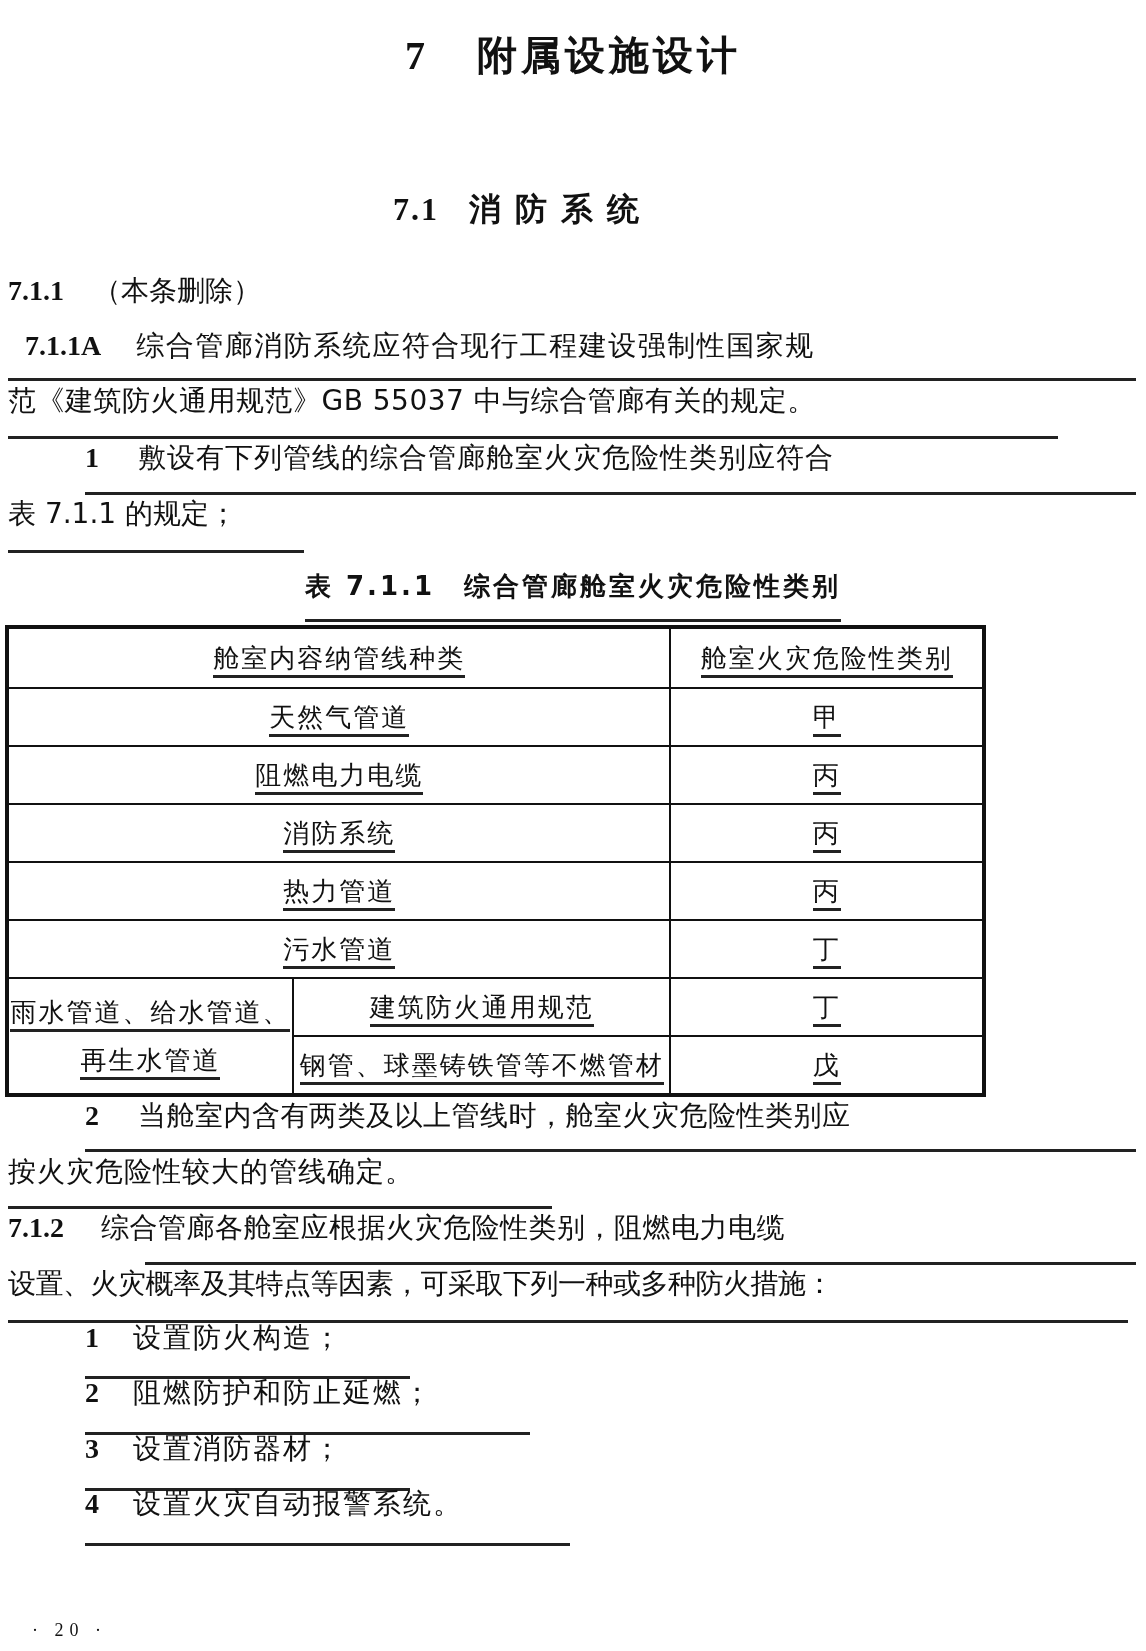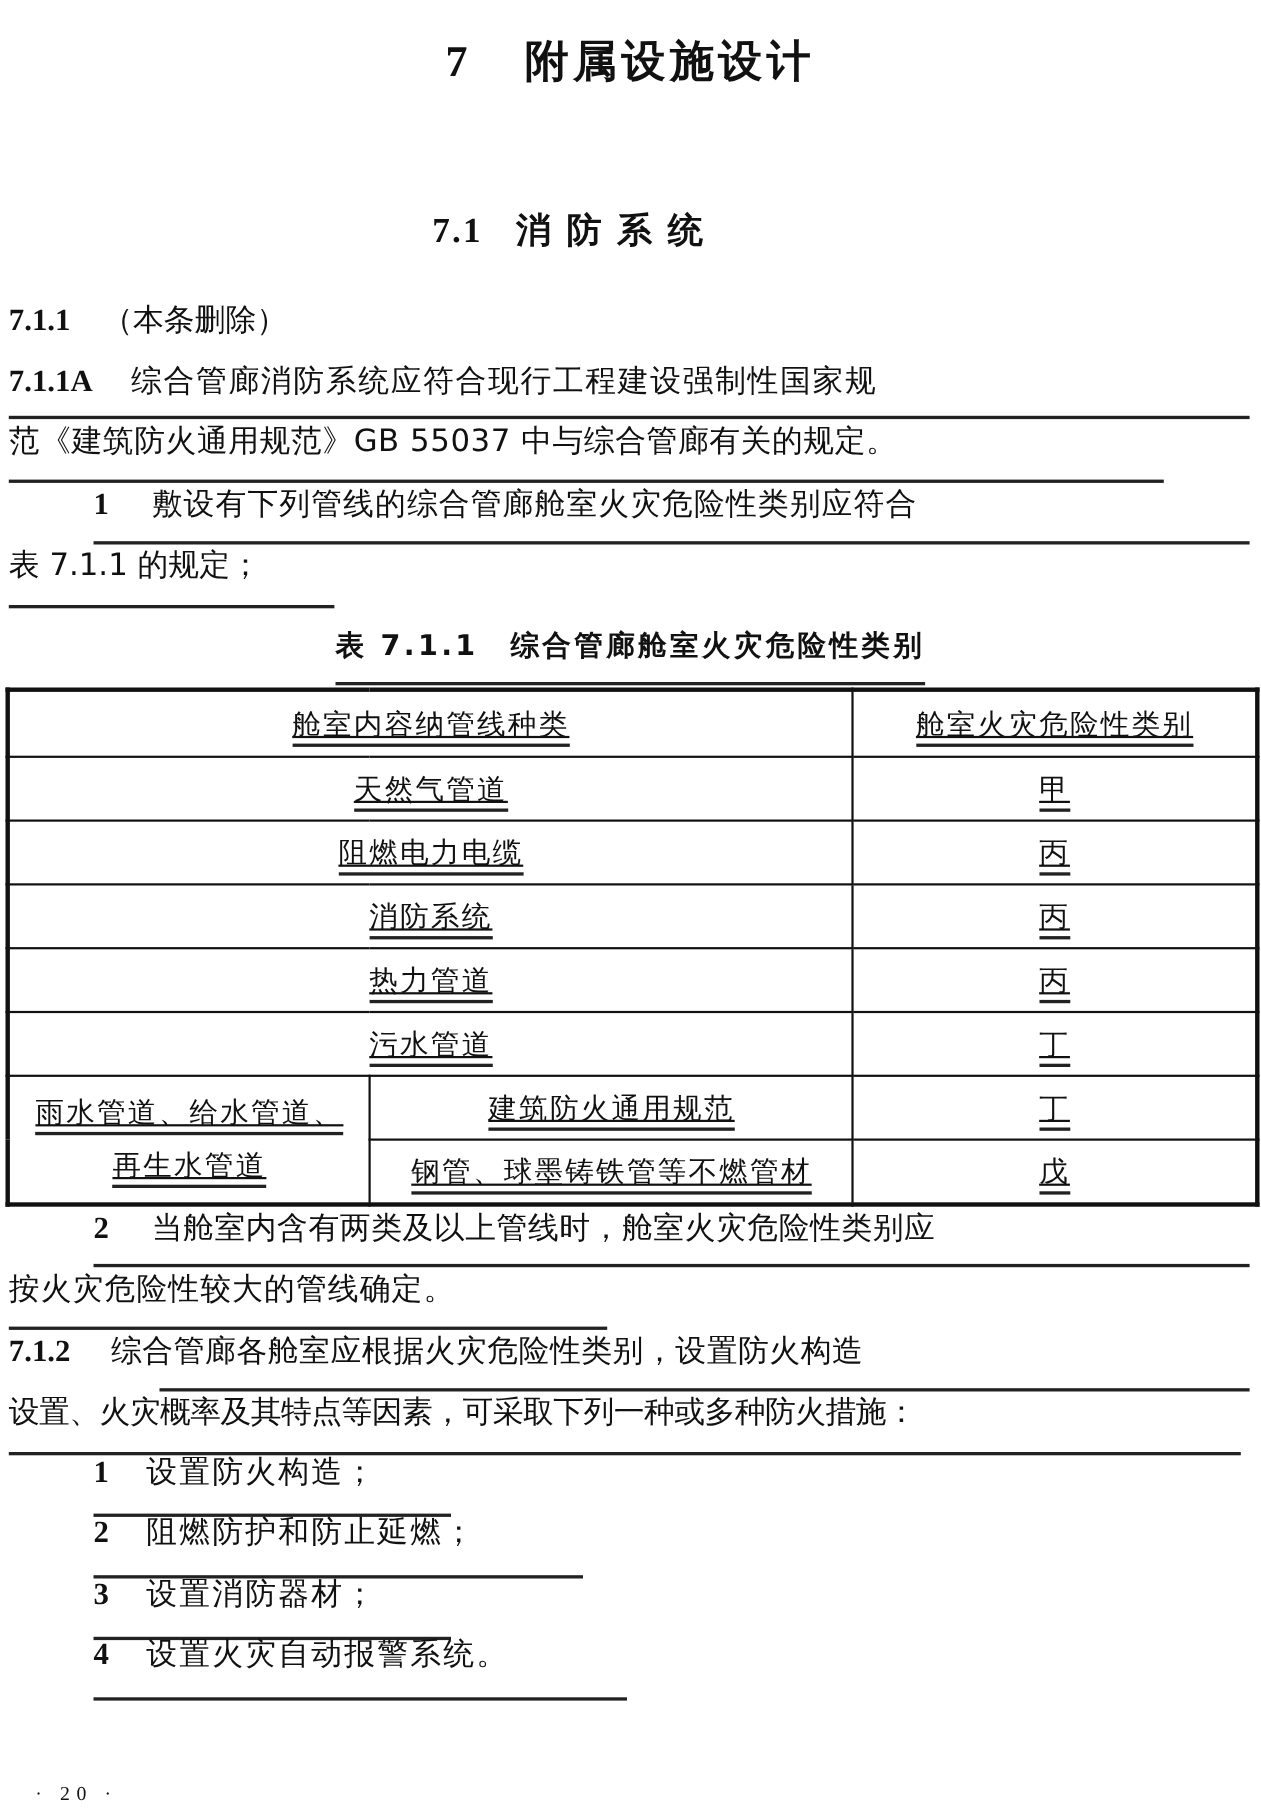--- a/index.html
+++ b/index.html
@@ -8,42 +8,42 @@
   .abs { position: absolute; white-space: nowrap; }
   .chapter-title { left: 0; width: 1146px; top: 28px; text-align: center; font-size: 40px; font-weight: bold; letter-spacing: 4px; }
   .chapter-title .num { font-family: "Liberation Serif", serif; margin-right: 48px; }
   .section-title { left: 0; width: 1046px; top: 188px; text-align: center; font-size: 32px; font-weight: bold; letter-spacing: 14px; }
   .section-title .num { font-family: "Liberation Serif", serif; letter-spacing: 2px; margin-right: 30px; }
   .para { font-size: 28px; line-height: 52px; }
   .clause-num { font-family: "Liberation Serif", serif; font-weight: bold; }
   .ul-line { position: absolute; height: 3px; background: #222; }
   .table-caption { left: 0; width: 1146px; top: 569px; text-align: center; font-size: 26px; font-weight: bold; letter-spacing: 3px; }
   .table-caption span.lbl { border-bottom: 3px solid #222; padding-bottom: 18px; }
-  table.ft { position: absolute; left: 5px; top: 625px; width: 1140px; border-collapse: collapse;
-             border: 4px solid #111; font-size: 26px; letter-spacing: 2px; text-decoration: underline; }
+  table.ft { position: absolute; left: 5px; top: 625px; width: 981px; border-collapse: collapse;
+             border: 4px solid #111; font-size: 26px; letter-spacing: 2px; }
   table.ft td { border: 2px solid #111; text-align: center; vertical-align: middle; height: 56px; padding: 0; }
   table.ft td span { border-bottom: 3px solid #222; padding-bottom: 2px; }
   .page-num { left: 32px; top: 1620px; font-size: 18px; font-family: "Liberation Serif", serif; letter-spacing: 6px; }
 </style>
 </head>
 <body>
 
 <div class="abs chapter-title">
   <span class="num">7</span><span>附属设施设计</span>
 </div>
 <div class="abs section-title">
   <span class="num">7.1</span><span>消防系统</span>
 </div>
 
 <div class="abs para" style="left:8px; top:265px;">
   <span class="clause-num">7.1.1</span>
   <span style="margin-left:20px;">（本条删除）</span>
 </div>
 
-<div class="abs para" style="left:8px; top:320px;text-align:center;">
+<div class="abs para" style="left:25px; top:320px;text-align:center;">
   <span class="clause-num">7.1.1A</span>
   <span style="margin-left:26px; letter-spacing:1.5px;">综合管廊消防系统应符合现行工程建设强制性国家规</span>
 </div>
 <div class="ul-line" style="left:8px; top:378px; width:1128px;"></div>
 <div class="abs para" style="left:8px; top:375px; letter-spacing:0.5px;">范《建筑防火通用规范》GB 55037 中与综合管廊有关的规定。</div>
 <div class="ul-line" style="left:8px; top:436px; width:1050px;"></div>
 
 <div class="abs para" style="left:85px; top:432px;">
   <span class="clause-num">1</span>
   <span style="margin-left:30px; letter-spacing:1px;">敷设有下列管线的综合管廊舱室火灾危险性类别应符合</span>
@@ -105,21 +105,21 @@
 <div class="abs para" style="left:85px; top:1090px;">
   <span class="clause-num">2</span>
   <span style="margin-left:30px; letter-spacing:0.5px;">当舱室内含有两类及以上管线时，舱室火灾危险性类别应</span>
 </div>
 <div class="ul-line" style="left:85px; top:1149px; width:1051px;"></div>
 <div class="abs para" style="left:8px; top:1146px; letter-spacing:1px;">按火灾危险性较大的管线确定。</div>
 <div class="ul-line" style="left:8px; top:1206px; width:544px;"></div>
 
 <div class="abs para" style="left:8px; top:1202px;">
   <span class="clause-num">7.1.2</span>
-  <span style="margin-left:28px; letter-spacing:0.5px;">综合管廊各舱室应根据火灾危险性类别，设置防火构造</span>
+  <span style="margin-left:28px; letter-spacing:0.5px;">综合管廊各舱室应根据火灾危险性类别，阻燃电力电缆</span>
 </div>
 <div class="ul-line" style="left:145px; top:1262px; width:991px;"></div>
 <div class="abs para" style="left:8px; top:1258px; letter-spacing:-0.5px;">设置、火灾概率及其特点等因素，可采取下列一种或多种防火措施：</div>
 <div class="ul-line" style="left:8px; top:1320px; width:1120px;"></div>
 
 <div class="abs para" style="left:85px; top:1312px; letter-spacing:2px;">
   <span class="clause-num">1</span><span style="margin-left:32px;">设置防火构造；</span>
 </div>
 <div class="ul-line" style="left:85px; top:1376px; width:325px;"></div>
 

